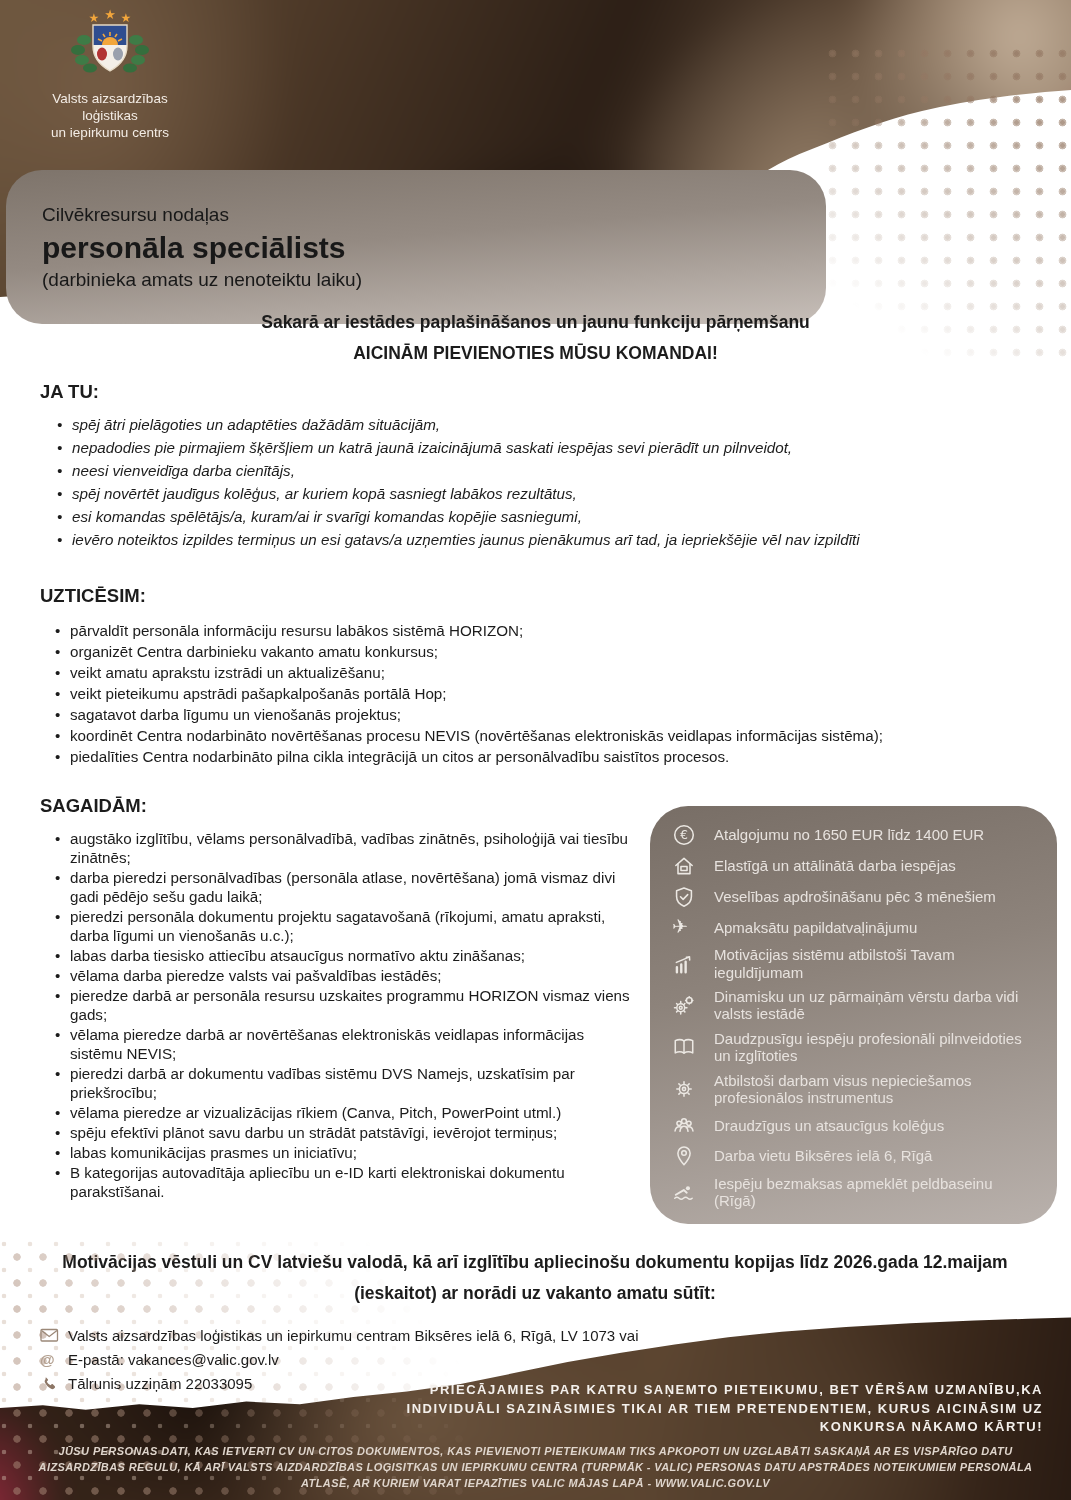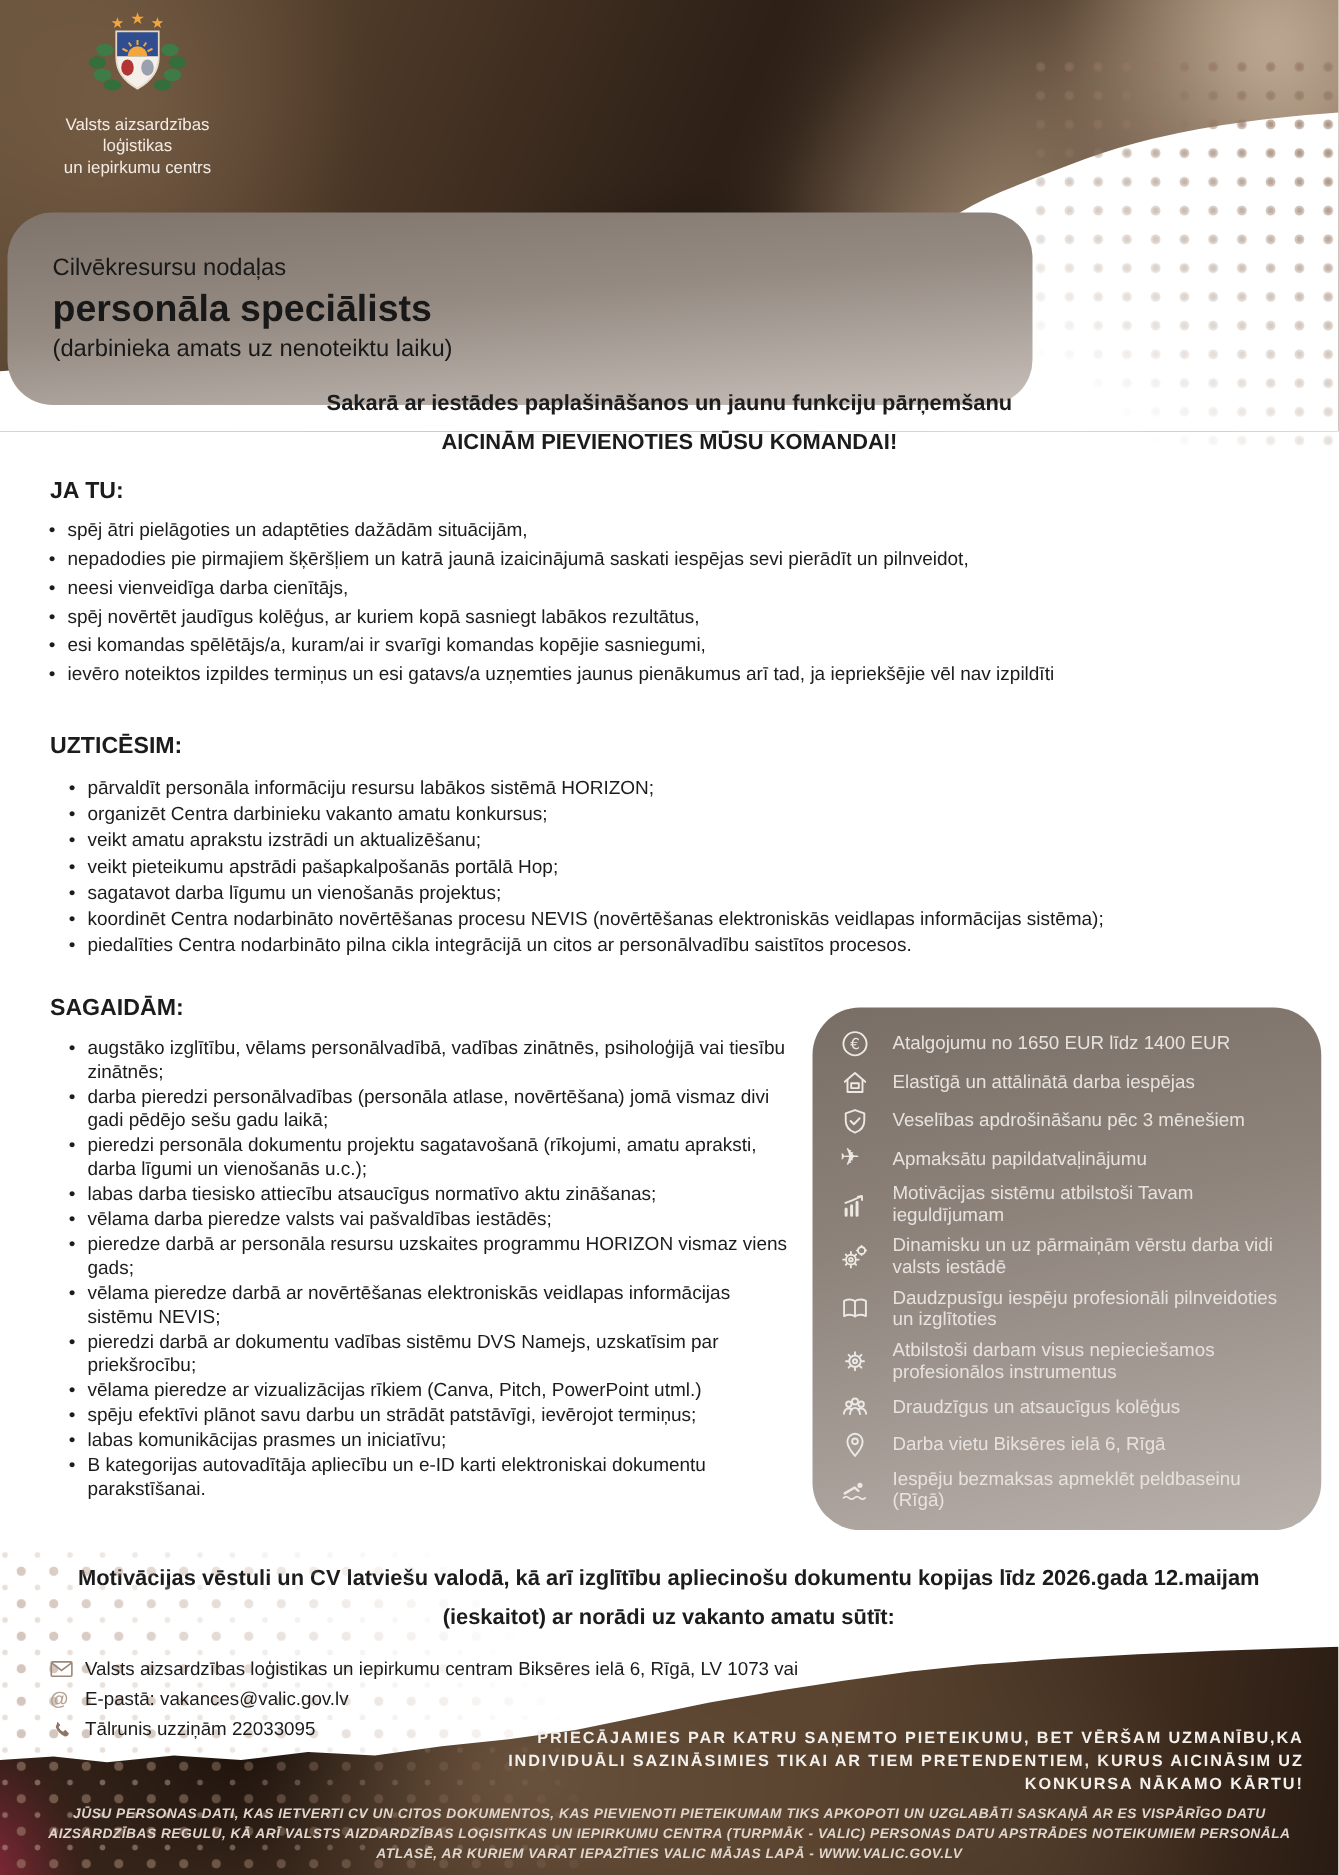--- a/index.html
+++ b/index.html
@@ -46,21 +46,21 @@
   
   .content{position:absolute;left:0;top:0;width:1071px;z-index:6;}
   .intro{position:absolute;left:0;width:1071px;text-align:center;font-weight:bold;font-size:17.5px;}
   .intro1{top:312px;} .intro2{top:323px;margin-top:20px;}
   .h-sec{position:absolute;left:40px;font-weight:bold;font-size:18.5px;}
   .h-jatu{top:381px;} .h-uzt{top:585px;} .h-sag{top:795px;}
 
   ul.blist{list-style:none;margin:0;padding:0;position:absolute;font-size:15.2px;}
   ul.blist li{position:relative;padding-left:17px;}
   ul.blist li::before{content:"•";position:absolute;left:2px;top:0;color:#1c1c1c;}
-  .list-jatu{left:37px;top:413px;width:990px;line-height:23px;}
+  .list-jatu{left:55px;top:413px;width:990px;line-height:23px;font-style:italic;}
   .list-uzt{left:53px;top:620px;width:990px;line-height:21px;}
   .list-sag{left:53px;top:829px;width:578px;line-height:19px;}
   .list-sag li{margin-bottom:1px;}
 
   
   .panel{position:absolute;left:650px;top:806px;width:407px;height:418px;z-index:6;
     border-radius:38px;box-sizing:border-box;padding:17px 20px 14px 22px;
     background:linear-gradient(168deg,#786e66 0%,#8d837b 40%,#b9b1ac 100%);
     display:flex;flex-direction:column;justify-content:space-between;}
   .benefit{display:grid;grid-template-columns:42px 1fr;align-items:center;

